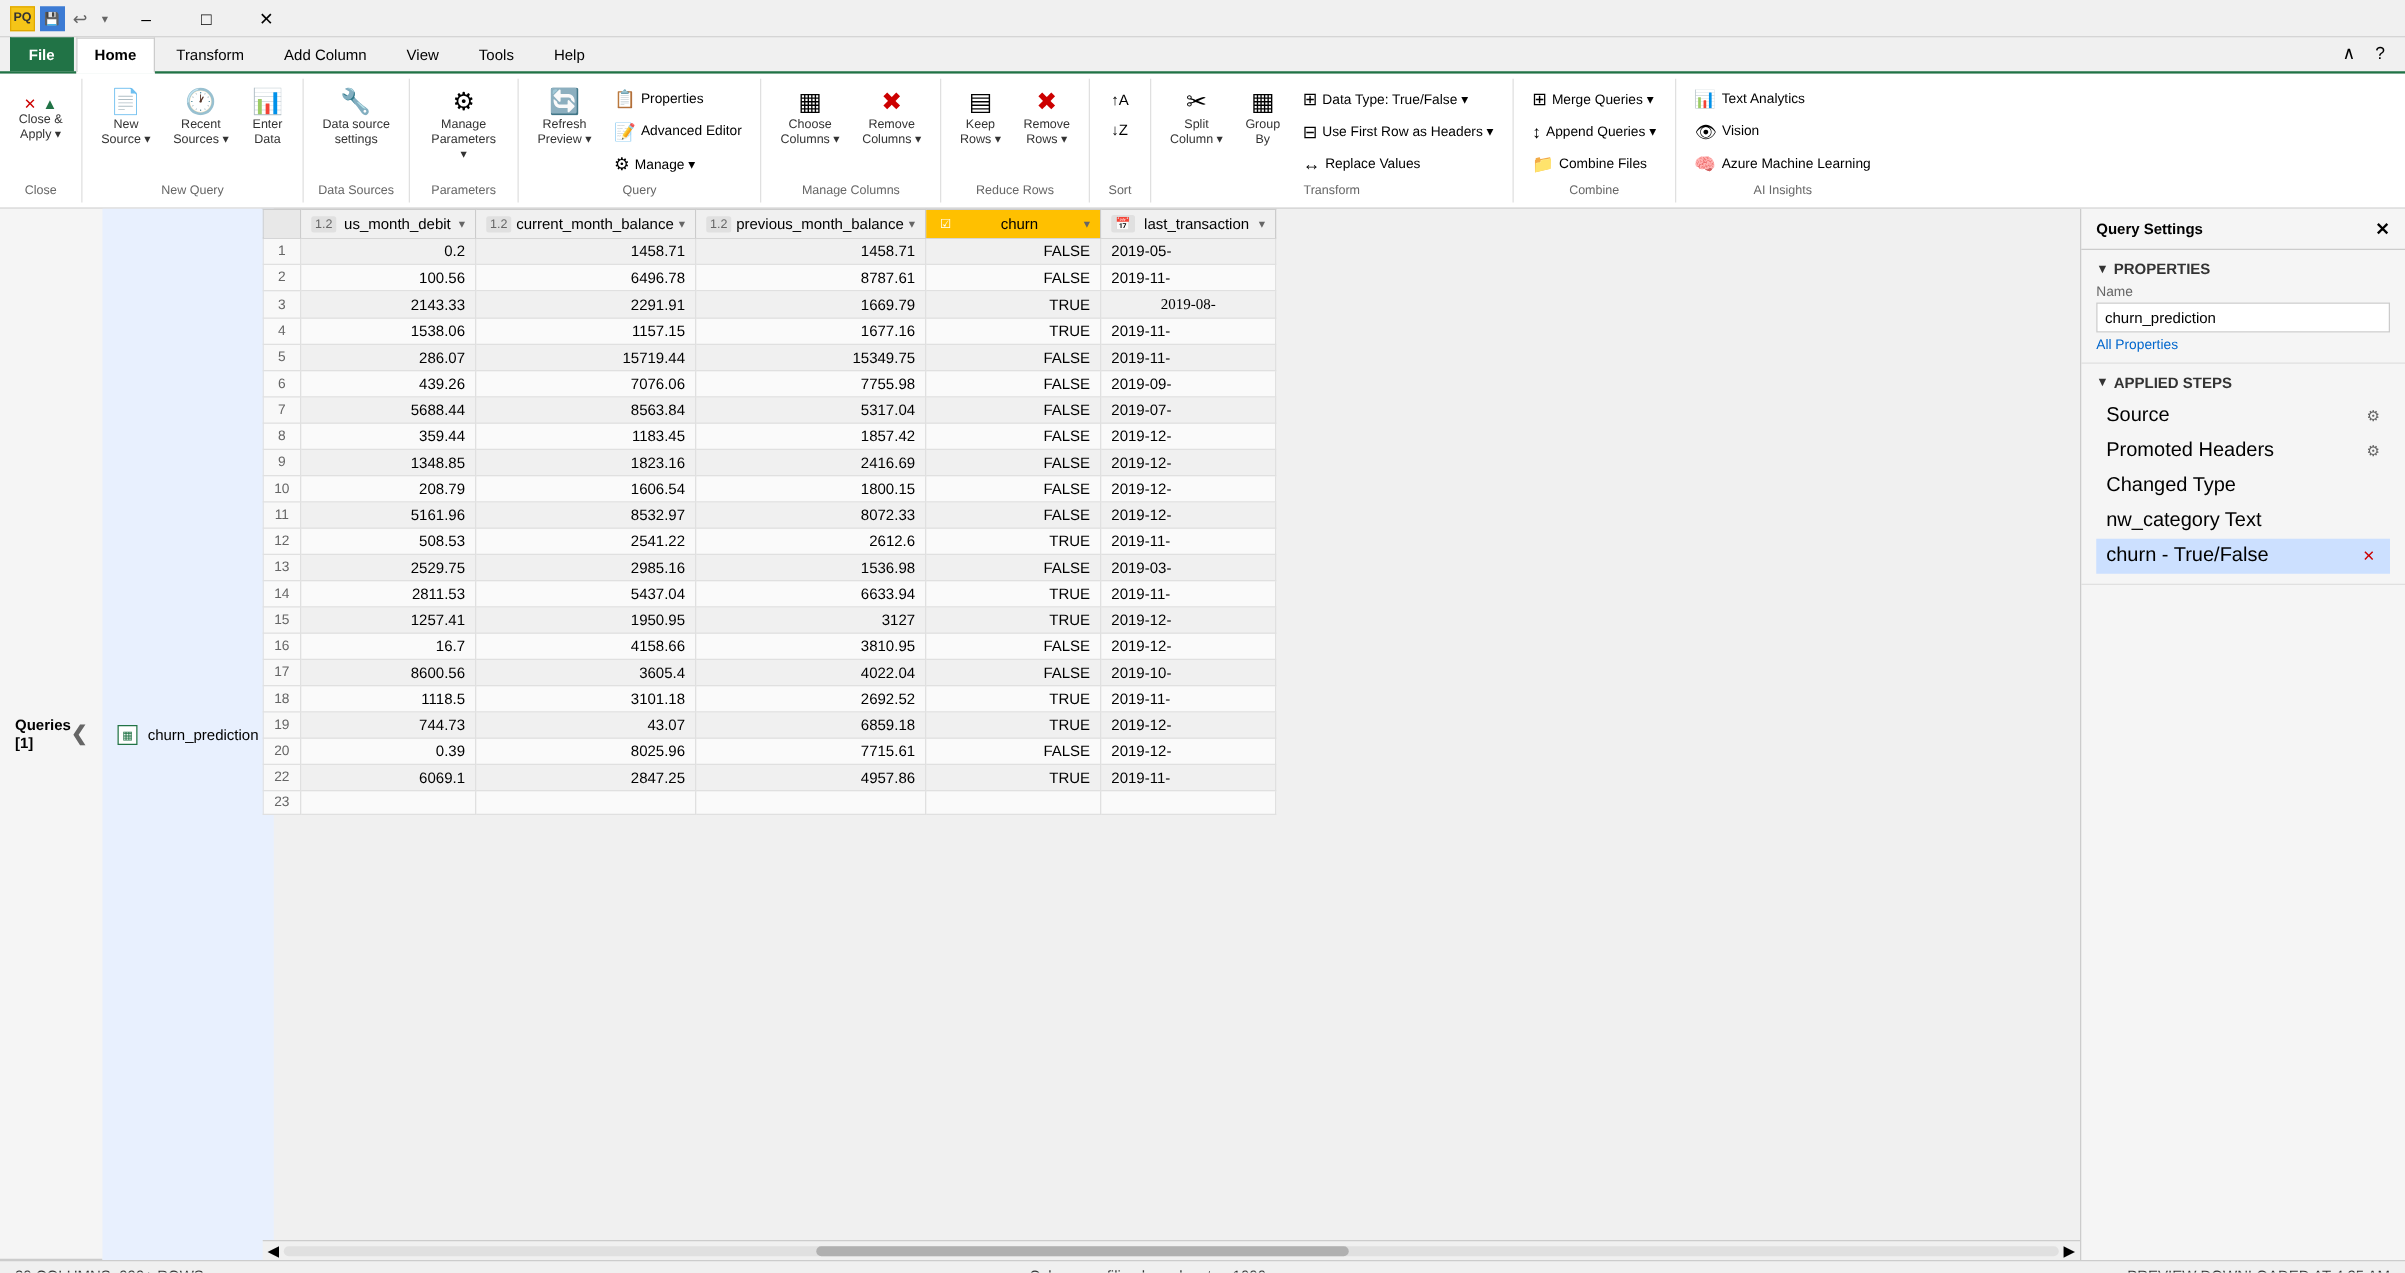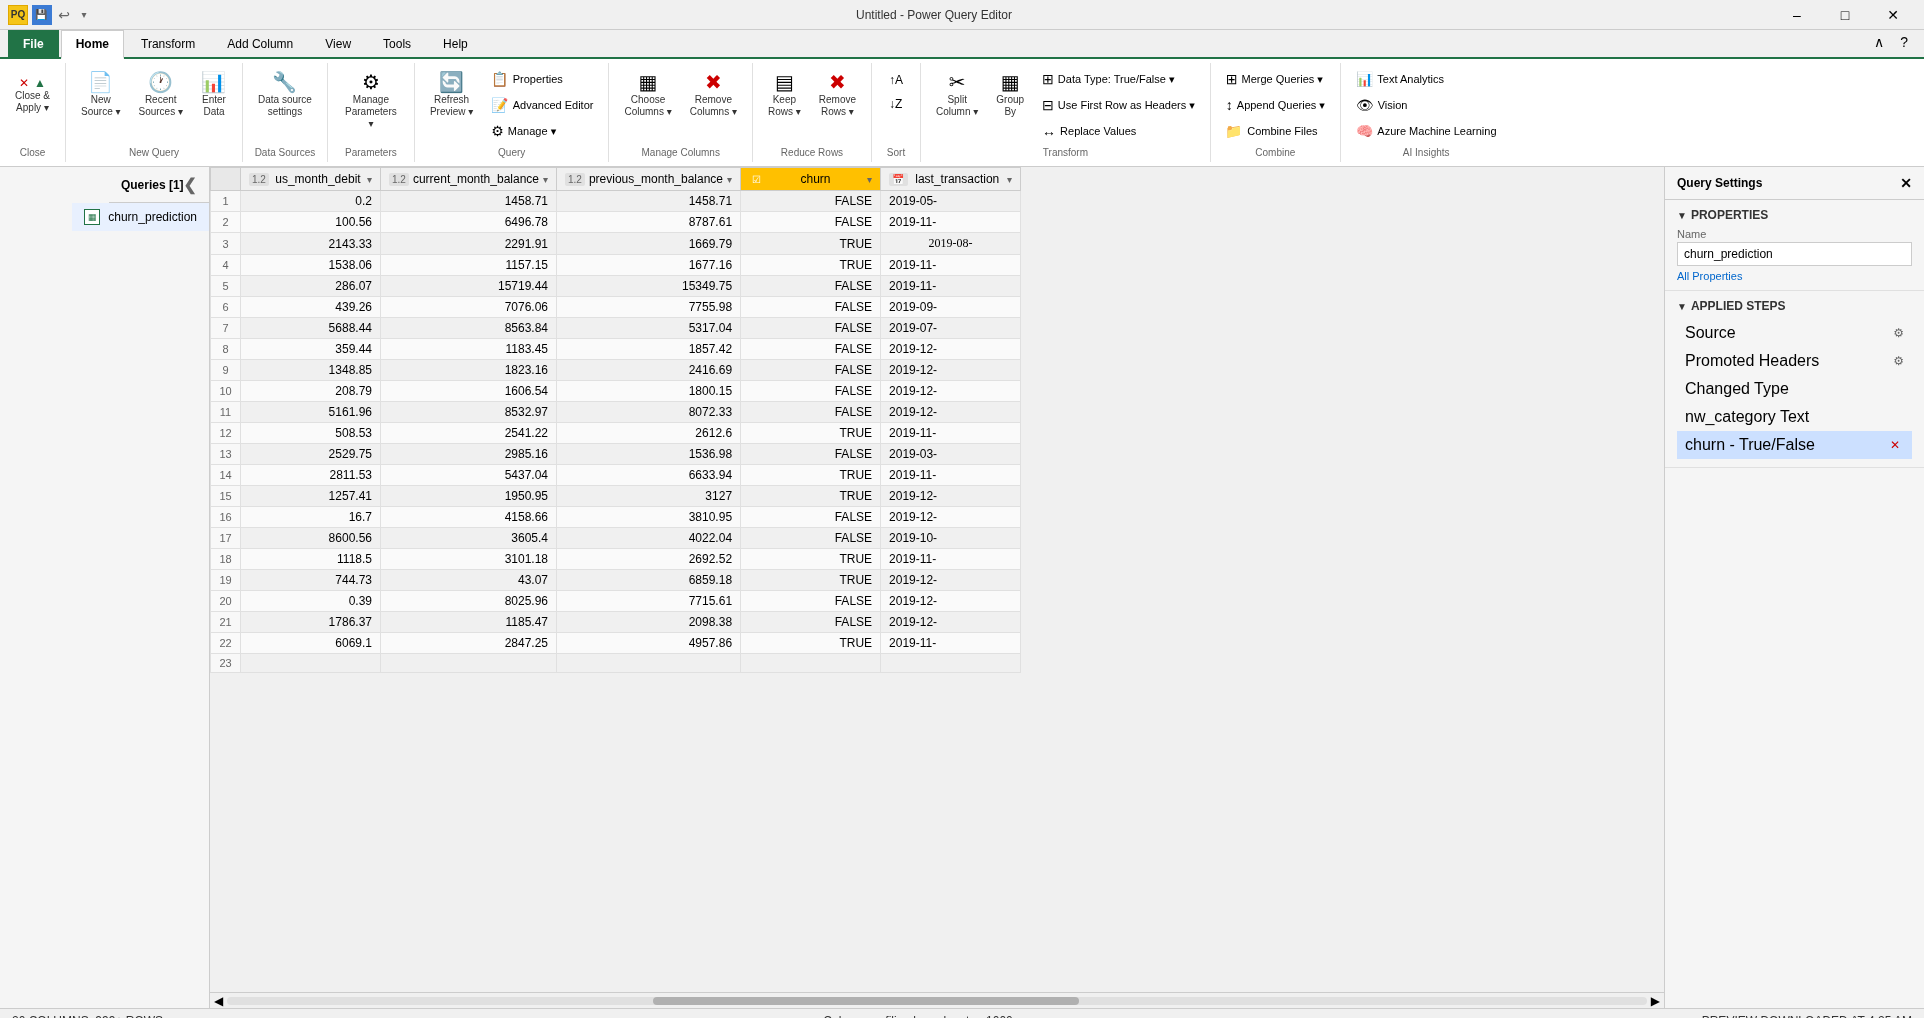--- a/index.html
+++ b/index.html
@@ -122,22 +122,21 @@
       display: flex;
       height: calc(1018px - 30px - 32px - 90px - 25px);
     }
 
     
     .sidebar {
       width: 210px;
       background: #f5f5f5;
       border-right: 1px solid #ccc;
       display: flex;
-      flex-direction: column;
-      align-items: flex-end;
+      flex-direction: row;
     }
     .sidebar-header {
       padding: 8px 12px;
       font-weight: 600;
       font-size: 12px;
       border-bottom: 1px solid #ccc;
       display: flex;
       align-items: center;
       justify-content: space-between;
     }
@@ -266,21 +265,20 @@
     ::-webkit-scrollbar-thumb { background: #c0c0c0; border: 2px solid #f0f0f0; }
   </style>
 </head>
 <body>
 
 <div class="title-bar">
   <div class="title-bar-icon">PQ</div>
   <div class="title-bar-save">💾</div>
   <div class="title-bar-undo">↩</div>
   <div class="title-bar-undo" style="font-size:10px;">▾</div>
-  <div class="title-text">Untitled - Power Query Editor</div>
   <div class="title-controls">
     <div class="title-control-btn">–</div>
     <div class="title-control-btn">□</div>
     <div class="title-control-btn close">✕</div>
   </div>
 </div>
 
 <div class="ribbon-tabs">
   <div class="ribbon-tab file-tab">File</div>
   <div class="ribbon-tab active">Home</div>
@@ -695,28 +693,20 @@
             </tr>
             <tr>
               <td class="row-num">20</td>
               <td>0.39</td>
               <td>8025.96</td>
               <td>7715.61</td>
               <td style="text-align: right;">FALSE</td>
               <td style="text-align: left;">2019-12-</td>
             </tr>
             <tr>
-              <td class="row-num">21</td>
-              <td>1786.37</td>
-              <td>1185.47</td>
-              <td>2098.38</td>
-              <td style="text-align: right;">FALSE</td>
-              <td style="text-align: left;">2019-12-</td>
-            </tr>
-            <tr>
               <td class="row-num">22</td>
               <td>6069.1</td>
               <td>2847.25</td>
               <td>4957.86</td>
               <td style="text-align: right;">TRUE</td>
               <td style="text-align: left;">2019-11-</td>
             </tr>
             <tr>
               <td class="row-num">23</td>
               <td></td>

